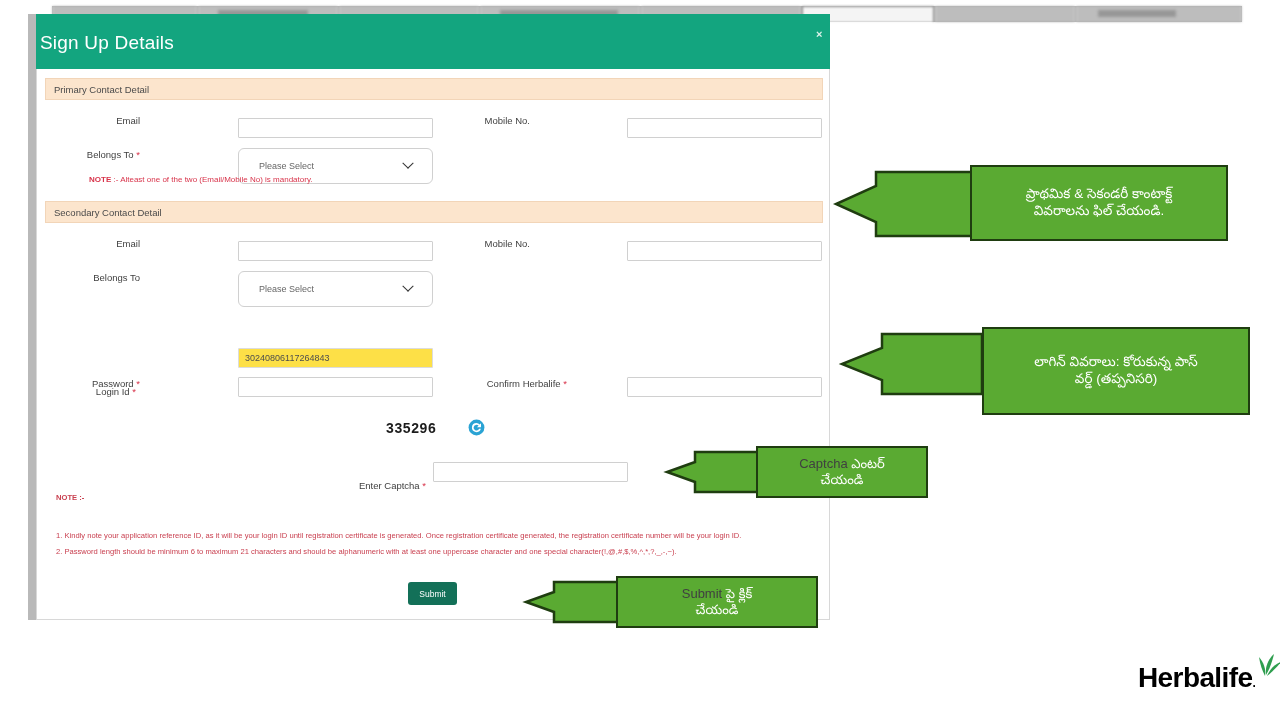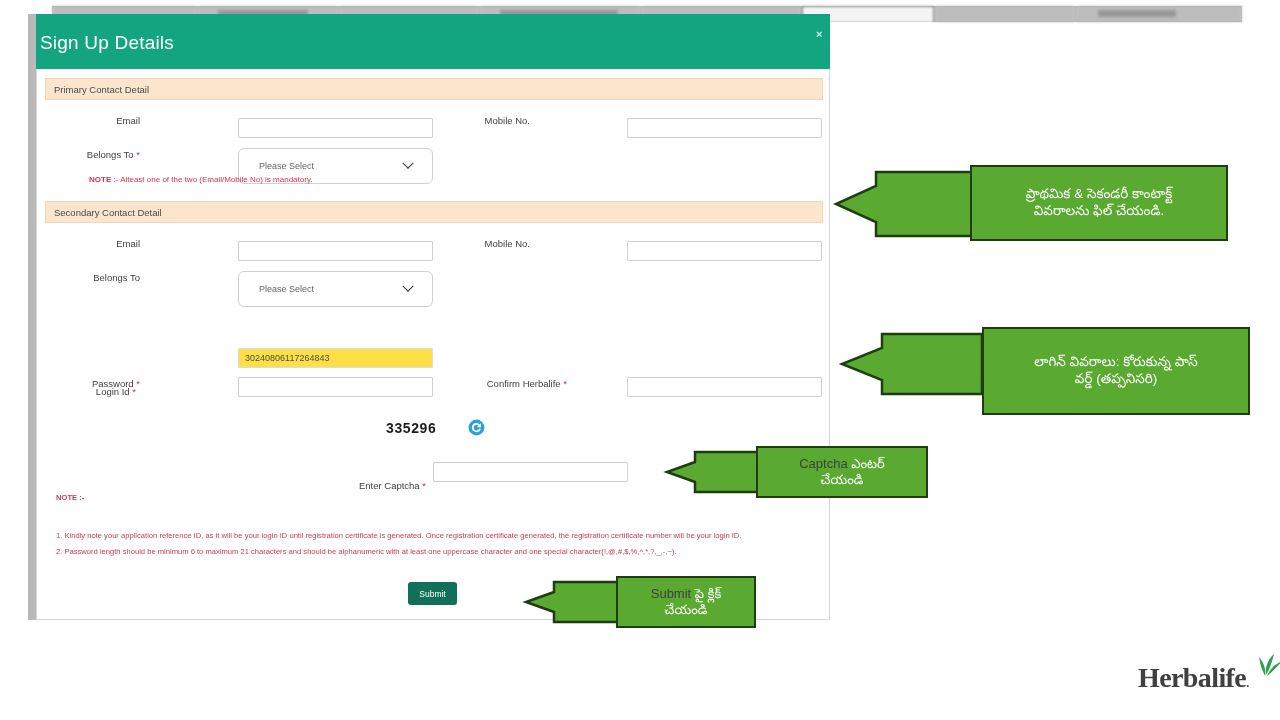--- a/index.html
+++ b/index.html
@@ -203,23 +203,23 @@
   .callout .hl { color: #404040; }
 
   .arrow { position: absolute; }
 
   
   .logo {
     position: absolute;
     left: 1138px; top: 662px;
     font-size: 28px;
     font-weight: 700;
-    color: #404040;
+    color: #000000;
     letter-spacing: -0.6px;
-    font-family: Liberation Serif, serif;
+    font-family: Liberation Sans, sans-serif;
   }
   .logo .leaf { position: absolute; left: 114px; top: -9px; }
   .logo .dot { font-size: 12px; }
 </style>
 </head>
 <body>
 
 <div id="root">
 
   <div class="bg-chrome">
@@ -362,21 +362,21 @@
       <div>
         <span class="hl">Captcha</span><span> ఎంటర్</span>
       </div>
       <div>చేయండి</div>
     </div>
   </div>
 
   <svg class="arrow" style="left:522px; top:578px;" width="100" height="48">
     <polygon points="96,4 96,44 32,44 32,34 4,24 32,14 32,4" fill="#5aaa32" stroke="#1f3d10" stroke-width="2.5"></polygon>
   </svg>
-  <div class="callout" style="left:616px; top:576px; width:140px; height:52px; font-size:13px;">
+  <div class="callout" style="left:616px; top:576px; width:202px; height:52px; font-size:13px;">
     <div>
       <div>
         <span class="hl">Submit</span><span> పై క్లిక్</span>
       </div>
       <div>చేయండి</div>
     </div>
   </div>
 
   <div class="logo">
     <span>Herbalife</span><span class="dot">.</span>

